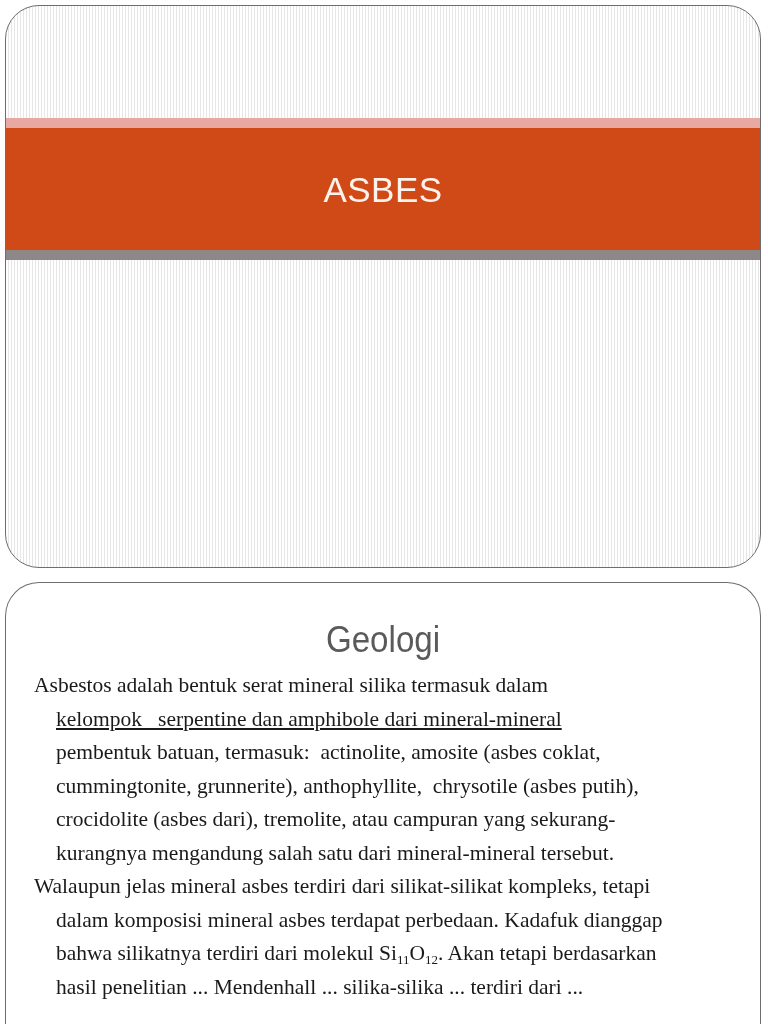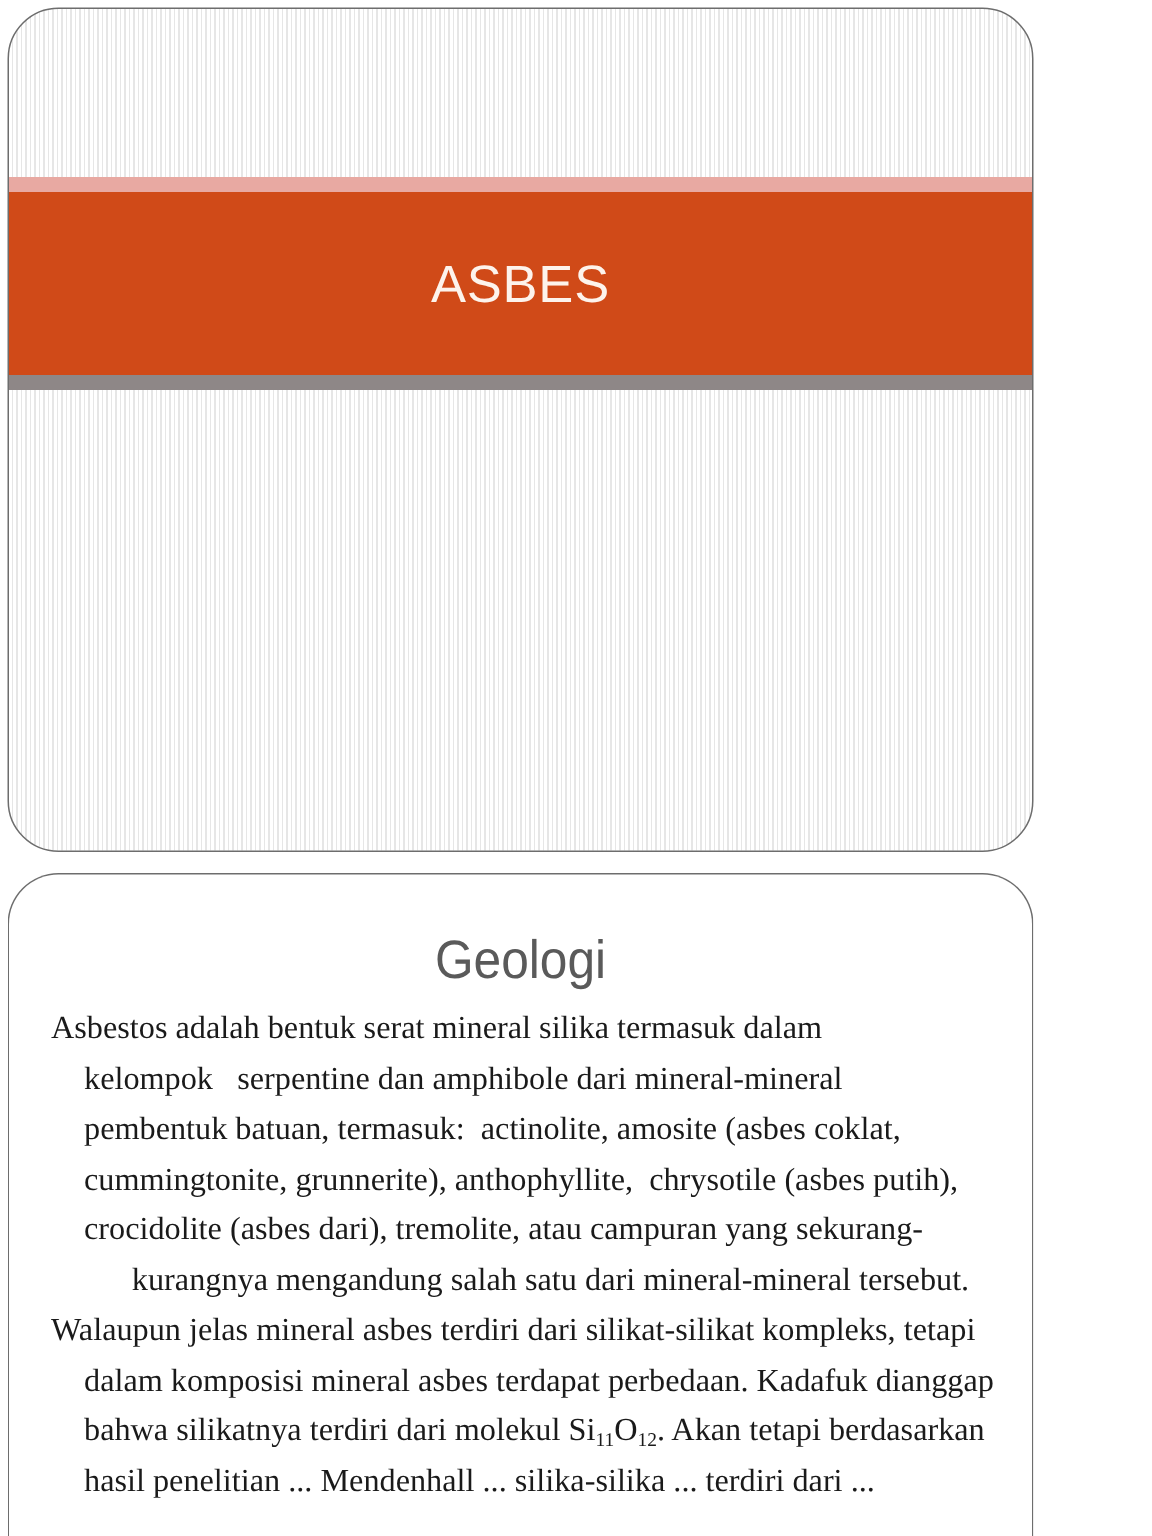--- a/index.html
+++ b/index.html
@@ -10,21 +10,21 @@
     body {
       width: 768px;
       height: 1024px;
       position: relative;
       overflow: hidden;
       font-family: "Liberation Serif", serif;
     }
     .slide {
       position: absolute;
       left: 5px;
-      width: 684px;
+      width: 756px;
       border: 1px solid #6d6d6d;
       box-sizing: border-box;
       overflow: hidden;
       background: #ffffff;
     }
     .slide-1 {
       top: 5px;
       height: 563px;
       border-radius: 34px 34px 34px 34px;
       background-color: #ffffff;
@@ -138,25 +138,25 @@
   <div class="authors">
   </div>
 </div>
 
 <div class="slide slide-2">
   <div class="slide2-title">Geologi</div>
   <div class="content">
 
     <div class="para">
       <span class="line">Asbestos adalah bentuk serat mineral silika termasuk dalam</span>
-      <span class="line" style="text-indent:0; white-space:pre;">kelompok   serpentine dan amphibole dari mineral-mineral</span>
+      <span class="line" style="text-indent:0; white-space:pre;text-decoration:underline;">kelompok   serpentine dan amphibole dari mineral-mineral</span>
       <span class="line" style="text-indent:0; white-space:pre;">pembentuk batuan, termasuk:  actinolite, amosite (asbes coklat,</span>
       <span class="line" style="text-indent:0; white-space:pre;">cummingtonite, grunnerite), anthophyllite,  chrysotile (asbes putih),</span>
       <span class="line" style="text-indent:0;">crocidolite (asbes dari), tremolite, atau campuran yang sekurang-</span>
-      <span class="line" style="text-indent:0;text-align:center;">kurangnya mengandung salah satu dari mineral-mineral tersebut.</span>
+      <span class="line" style="text-indent:0;">kurangnya mengandung salah satu dari mineral-mineral tersebut.</span>
     </div>
 
     <div class="para">
       <span class="line">Walaupun jelas mineral asbes terdiri dari silikat-silikat kompleks, tetapi</span>
       <span class="line" style="text-indent:0;">dalam komposisi mineral asbes terdapat perbedaan. Kadafuk dianggap</span>
       <span class="line" style="text-indent:0;"><span>bahwa silikatnya terdiri dari molekul Si</span><sub>11</sub><span>O</span><sub>12</sub><span>. Akan tetapi berdasarkan</span></span>
       <span class="line" style="text-indent:0;">hasil penelitian ... Mendenhall ... silika-silika ... terdiri dari ...</span>
     </div>
   </div>
 </div>

